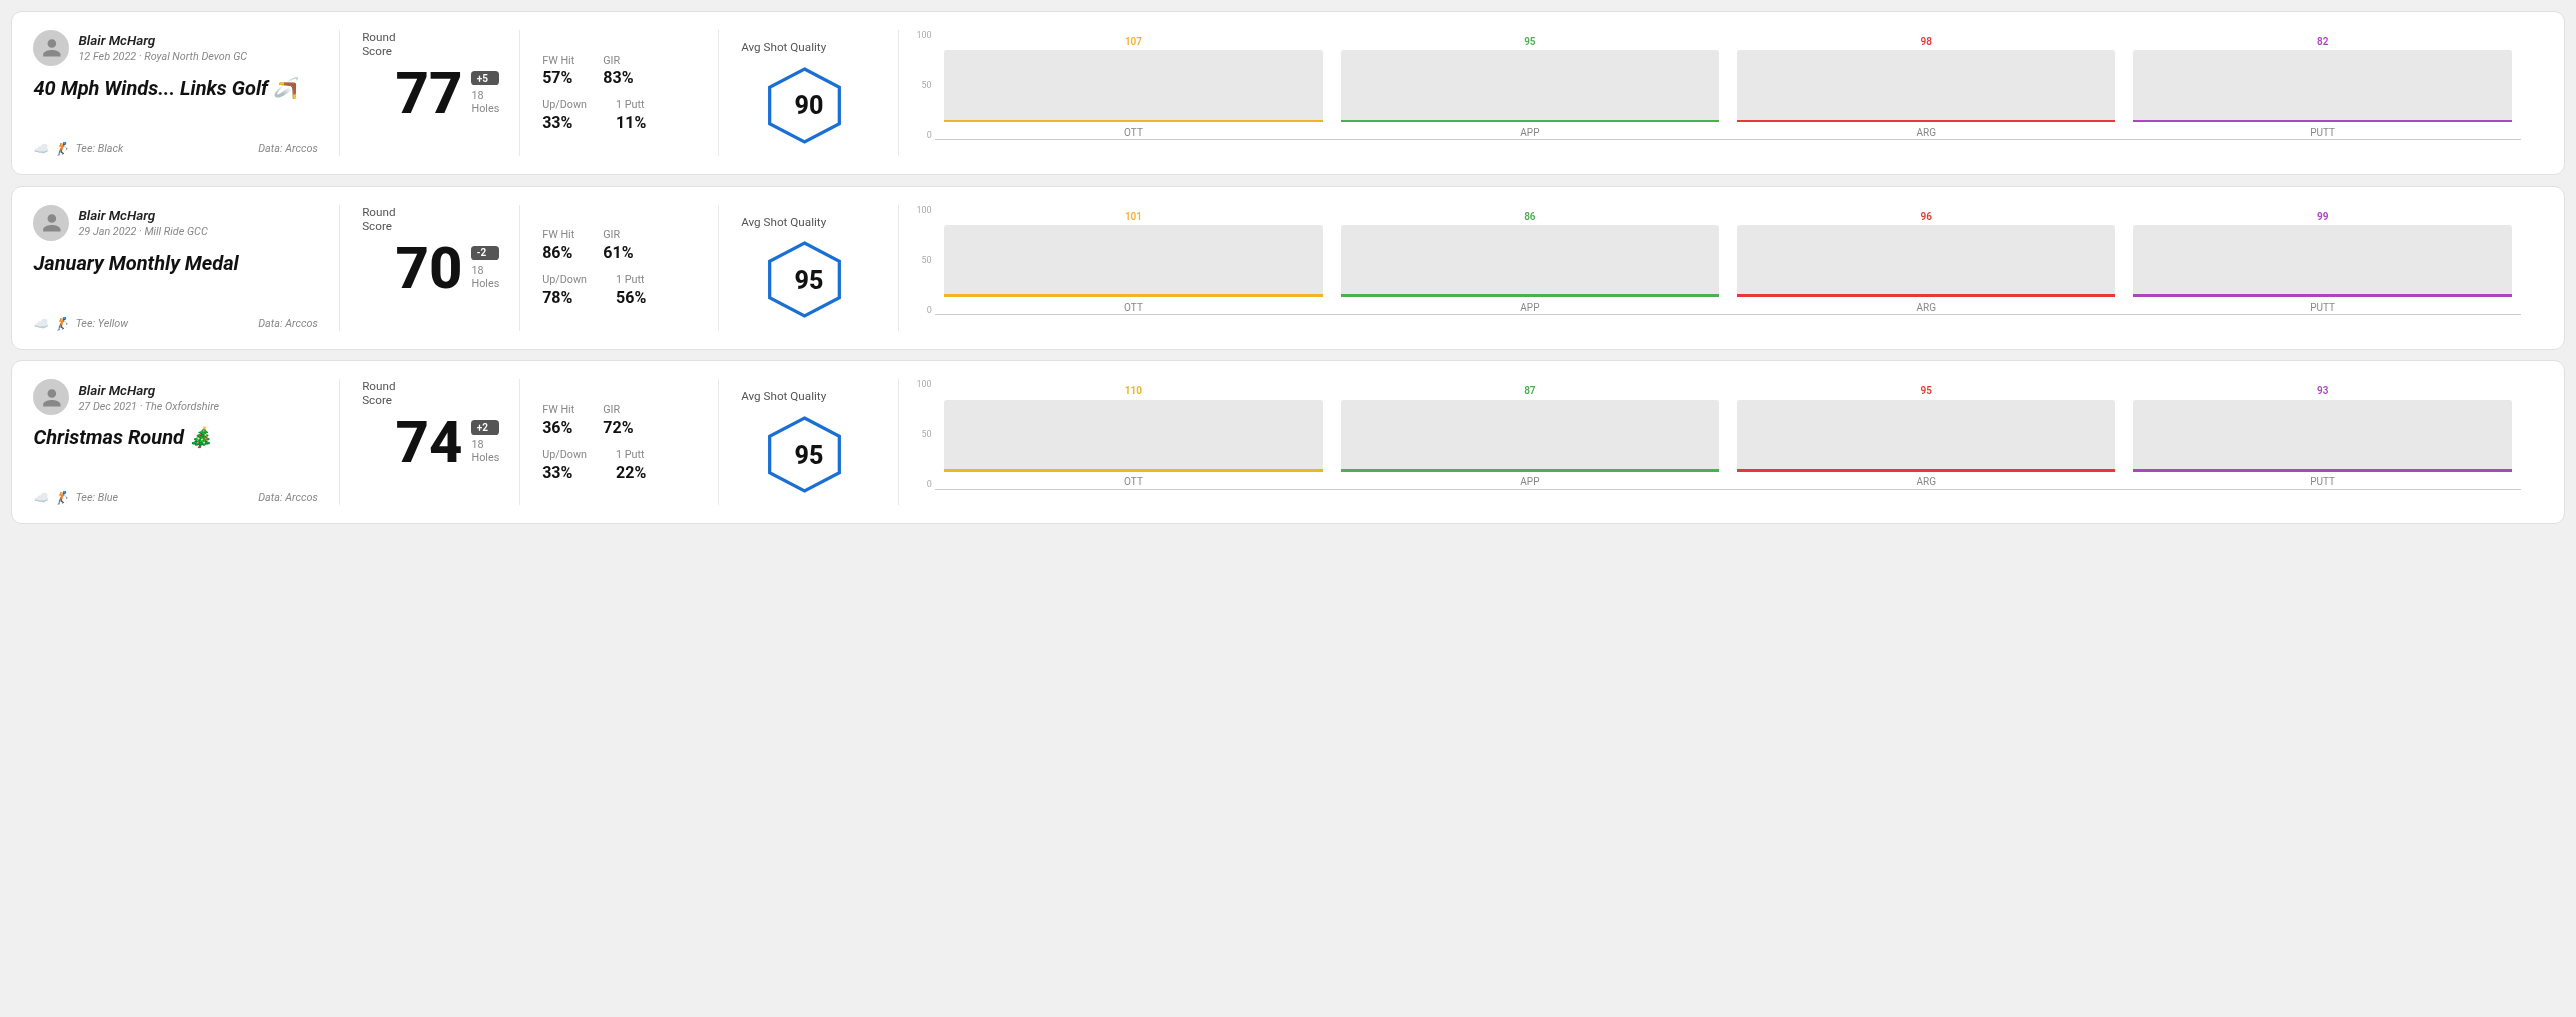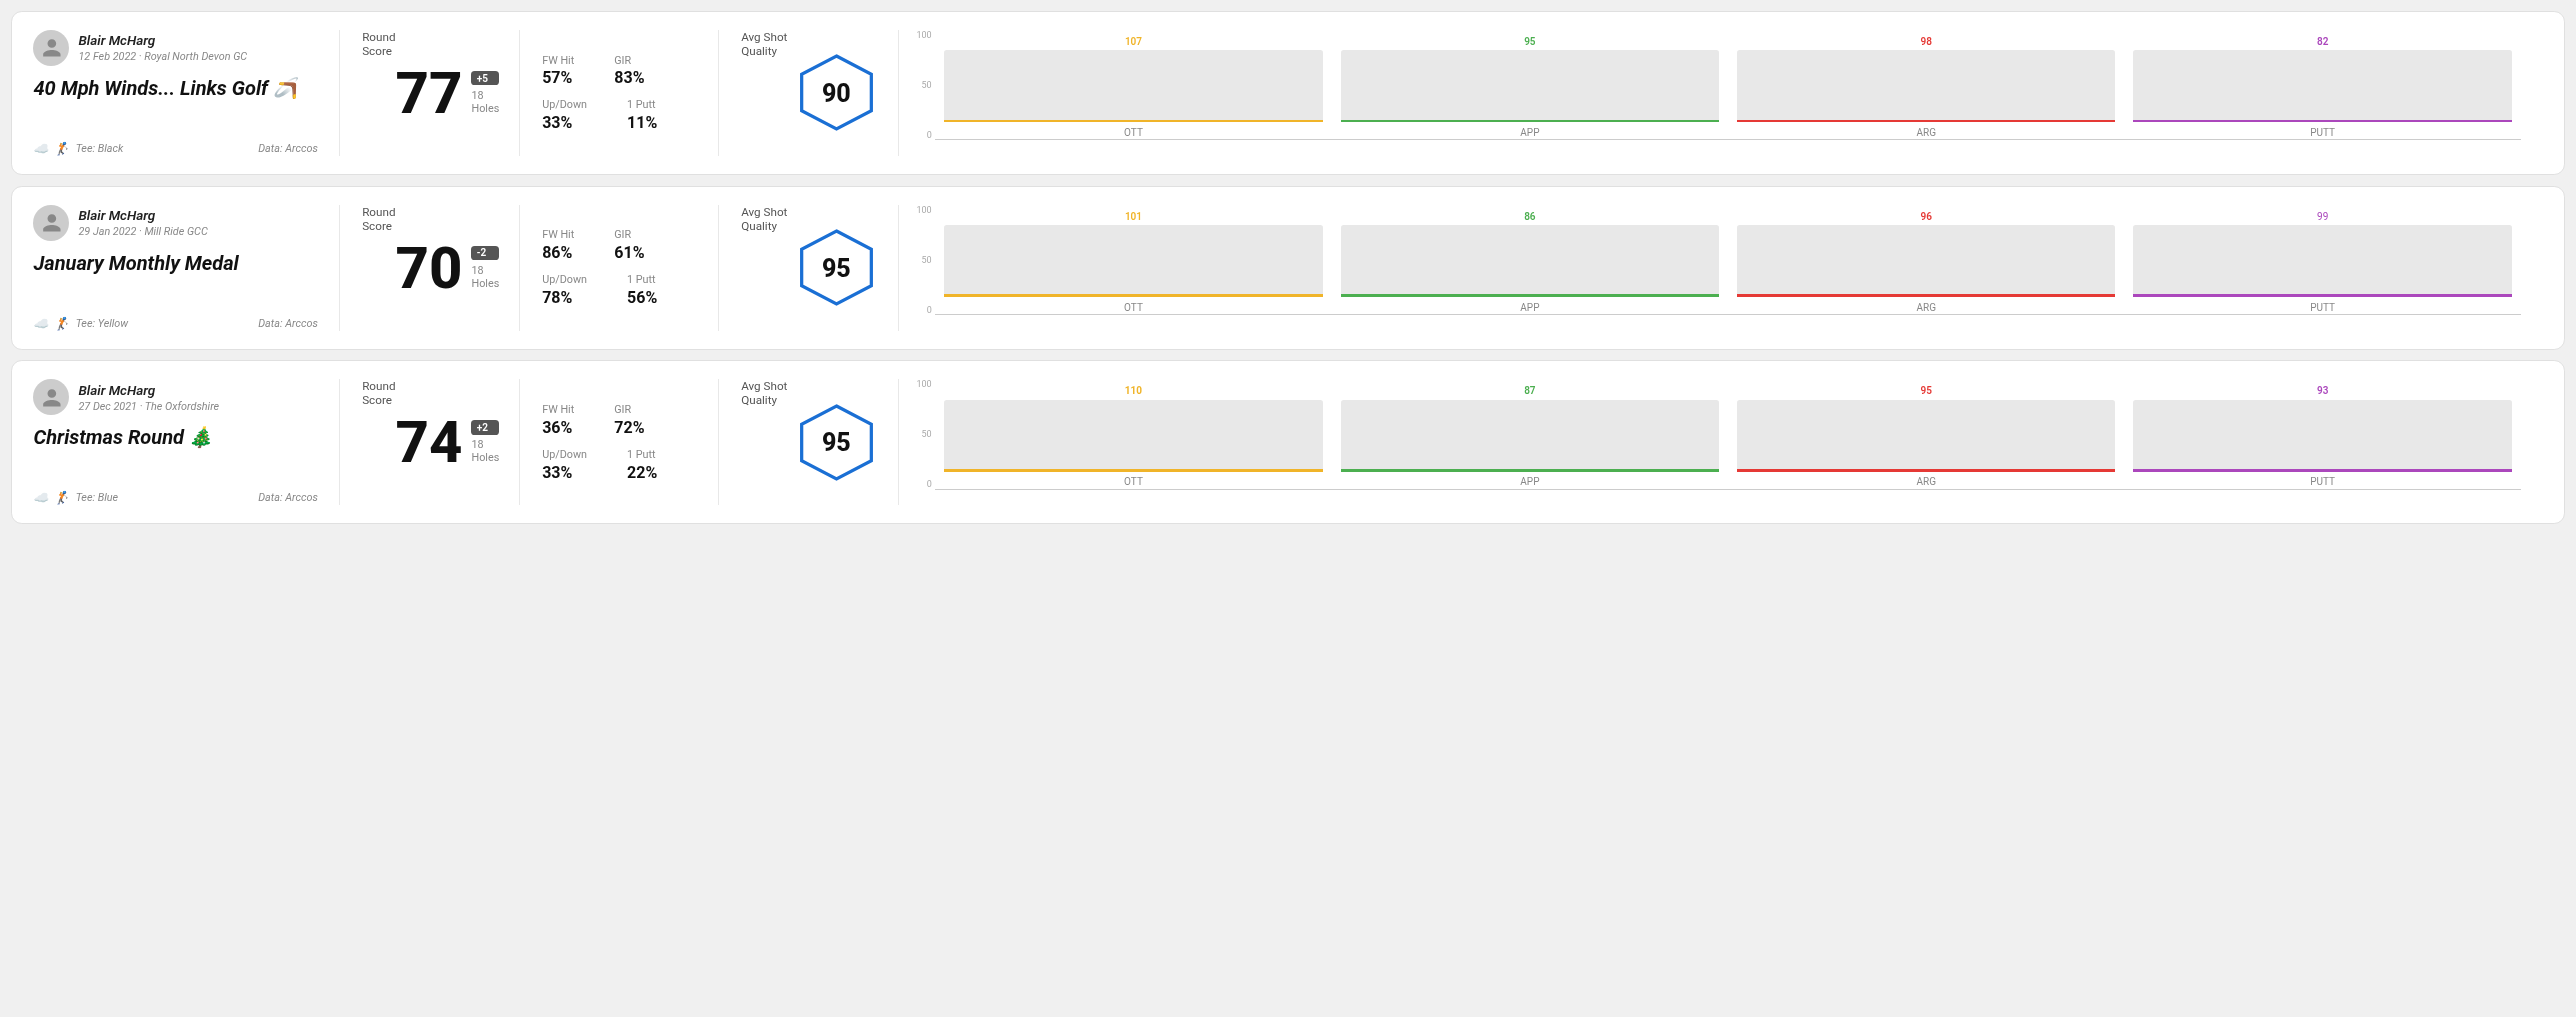--- a/index.html
+++ b/index.html
@@ -147,21 +147,21 @@
       padding: 0 21.7px;
       border-right: 0.9px solid #e8e8e8;
       display: flex;
       flex-direction: column;
       justify-content: center;
       gap: 10.8px;
     }
 
     .stats-row {
       display: flex;
-      gap: 40px;
+      gap: 29px;
     }
 
     .stat-item .stat-label {
       font-size: 10.8px;
       color: #888;
       margin-bottom: 1.8px;
     }
 
     .stat-item .stat-value {
       font-size: 16px;
@@ -169,21 +169,21 @@
       color: #111;
     }
 
     
     .card-quality {
       width: 180px;
       flex-shrink: 0;
       padding: 0 21.7px;
       border-right: 0.9px solid #e8e8e8;
       display: flex;
-      flex-direction: row;
+      flex-direction: column;
       justify-content: center;
       align-items: center;
     }
 
     .quality-label {
       font-size: 11.7px;
       color: #555;
       margin-bottom: 10.8px;
       align-self: flex-start;
     }
@@ -467,21 +467,21 @@
 
             <div style="display:flex; flex-direction:column; align-items:center; position:relative; flex:1;">
               <span style="font-size:10px; font-weight:600; color:#e53935; margin-bottom:3.6px;">96</span>
               <div style="width:100%; height:72px; background:#e8e8e8; border-radius:2.7px 2.7px 0 0; position:relative;">
                 <div style="position:absolute; bottom:0; left:0; right:0; height:2.7px; background:#e53935;"></div>
               </div>
               <span style="font-size:10px; color:#888; margin-top:4.5px;">ARG</span>
             </div>
 
             <div style="display:flex; flex-direction:column; align-items:center; position:relative; flex:1;">
-              <span style="font-size:10px; font-weight:400; color:#ab47bc; margin-bottom:3.6px;">99</span>
+              <span style="font-size:10px; font-weight:700; color:#ab47bc; margin-bottom:3.6px;">99</span>
               <div style="width:100%; height:72px; background:#e8e8e8; border-radius:2.7px 2.7px 0 0; position:relative;">
                 <div style="position:absolute; bottom:0; left:0; right:0; height:2.7px; background:#ab47bc;"></div>
               </div>
               <span style="font-size:10px; color:#888; margin-top:4.5px;">PUTT</span>
             </div>
 
         </div>
         <div class="x-baseline"></div>
       </div>
     </div>

